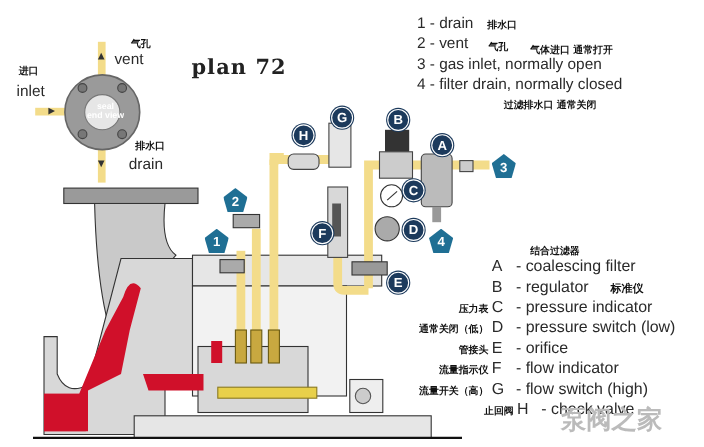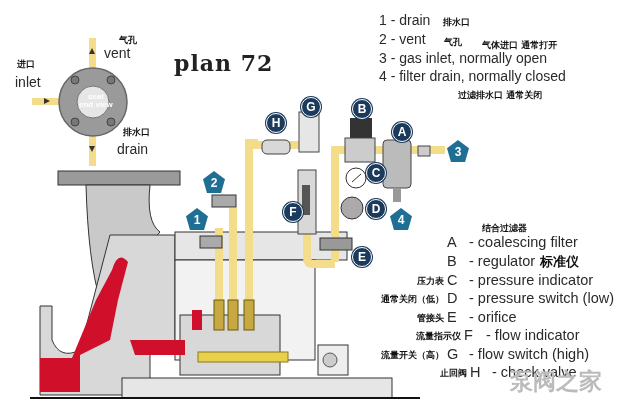--- a/index.html
+++ b/index.html
@@ -1,25 +1,25 @@
 <!DOCTYPE html>
 <html><head>
 <meta charset="utf-8">
 <style>
   html,body{margin:0;padding:0;background:#fff;}
   body{width:640px;height:406px;position:relative;overflow:hidden;font-family:"Liberation Sans",sans-serif;color:#222;}
   svg{position:absolute;left:0;top:0;}
   .txt{position:absolute;white-space:nowrap;}
   .en{font-size:14px;color:#2a2a2a;}
   .cn{font-size:9px;font-weight:bold;color:#111;font-family:"DejaVu Sans",sans-serif;}
-  .title{font-family:"DejaVu Serif",serif;font-size:22px;font-weight:bold;color:#222;letter-spacing:1px;}
+  .title{font-family:"DejaVu Serif",serif;font-size:19px;font-weight:bold;color:#222;letter-spacing:1px;}
   .legend-row{position:absolute;left:383px;font-size:14.5px;color:#2a2a2a;white-space:nowrap;}
   .legend-row .cnl{position:absolute;right:100%;margin-right:3px;top:3px;font-size:9px;font-weight:bold;font-family:Liberation Sans, sans-serif;color:#111;}
   .legend-row .key{display:inline-block;width:22px;}
-  .legend-row .cnr{font-size:13px;font-weight:bold;font-family:"DejaVu Sans",sans-serif;color:#111;margin-left:5px;}
+  .legend-row .cnr{font-size:10px;font-weight:bold;font-family:"DejaVu Sans",sans-serif;color:#111;margin-left:20px;}
   .badge{position:absolute;width:18px;height:18px;border-radius:50%;background:#1c3a5c;color:#fff;font-weight:bold;font-size:12px;text-align:center;line-height:18px;border:1.5px solid #fff;box-shadow:0 0 0 1px #1c3a5c;}
   .pent{position:absolute;width:22px;height:22px;background:#1f6f94;color:#fff;font-weight:bold;font-size:12px;text-align:center;line-height:24px;clip-path:polygon(50% 0%,100% 38%,82% 100%,18% 100%,0% 38%);}
   .watermark{position:absolute;left:510px;top:366px;font-size:23px;color:#bbb;font-family:"DejaVu Sans",sans-serif;font-weight:bold;}
 </style>
 </head>
 <body>
 
 <svg width="640" height="406" viewBox="0 0 640 406">
 
   <g>
@@ -112,21 +112,21 @@
   <div class="txt cn" style="left:458px;top:89px;">过滤排水口   通常关闭</div>
 </div>
 
 <div class="txt cn" style="left:482px;top:222px;">结合过滤器</div>
 <div>
   <div class="legend-row" style="left:447px;top:234px;"><span class="cnl"></span><span class="key">A</span>- <span>coalescing filter</span></div>
   <div class="legend-row" style="left:447px;top:253px;"><span class="cnl"></span><span class="key">B</span>- <span>regulator</span><span class="cnr">标准仪</span></div>
   <div class="legend-row" style="left:447px;top:272px;"><span class="cnl">压力表</span><span class="key">C</span>- <span>pressure indicator</span></div>
   <div class="legend-row" style="left:447px;top:290px;"><span class="cnl">通常关闭（低）</span><span class="key">D</span>- <span>pressure switch (low)</span></div>
   <div class="legend-row" style="left:447px;top:309px;"><span class="cnl">管接头</span><span class="key">E</span>- <span>orifice</span></div>
-  <div class="legend-row" style="left:464px;top:327px;"><span class="cnl">流量指示仪</span><span class="key">F</span>- <span>flow indicator</span></div>
+  <div class="legend-row" style="left:447px;top:327px;"><span class="cnl">流量指示仪</span><span class="key">F</span>- <span>flow indicator</span></div>
   <div class="legend-row" style="left:447px;top:346px;"><span class="cnl">流量开关（高）</span><span class="key">G</span>- <span>flow switch (high)</span></div>
   <div class="legend-row" style="left:470px;top:364px;"><span class="cnl">止回阀</span><span class="key">H</span>- <span>check valve</span></div>
 </div>
 
 <div class="badge" style="left:392px;top:122px;">A</div>
 <div class="badge" style="left:352px;top:99px;">B</div>
 <div class="badge" style="left:366px;top:163px;">C</div>
 <div class="badge" style="left:366px;top:199px;">D</div>
 <div class="badge" style="left:352px;top:247px;">E</div>
 <div class="badge" style="left:283px;top:202px;">F</div>

